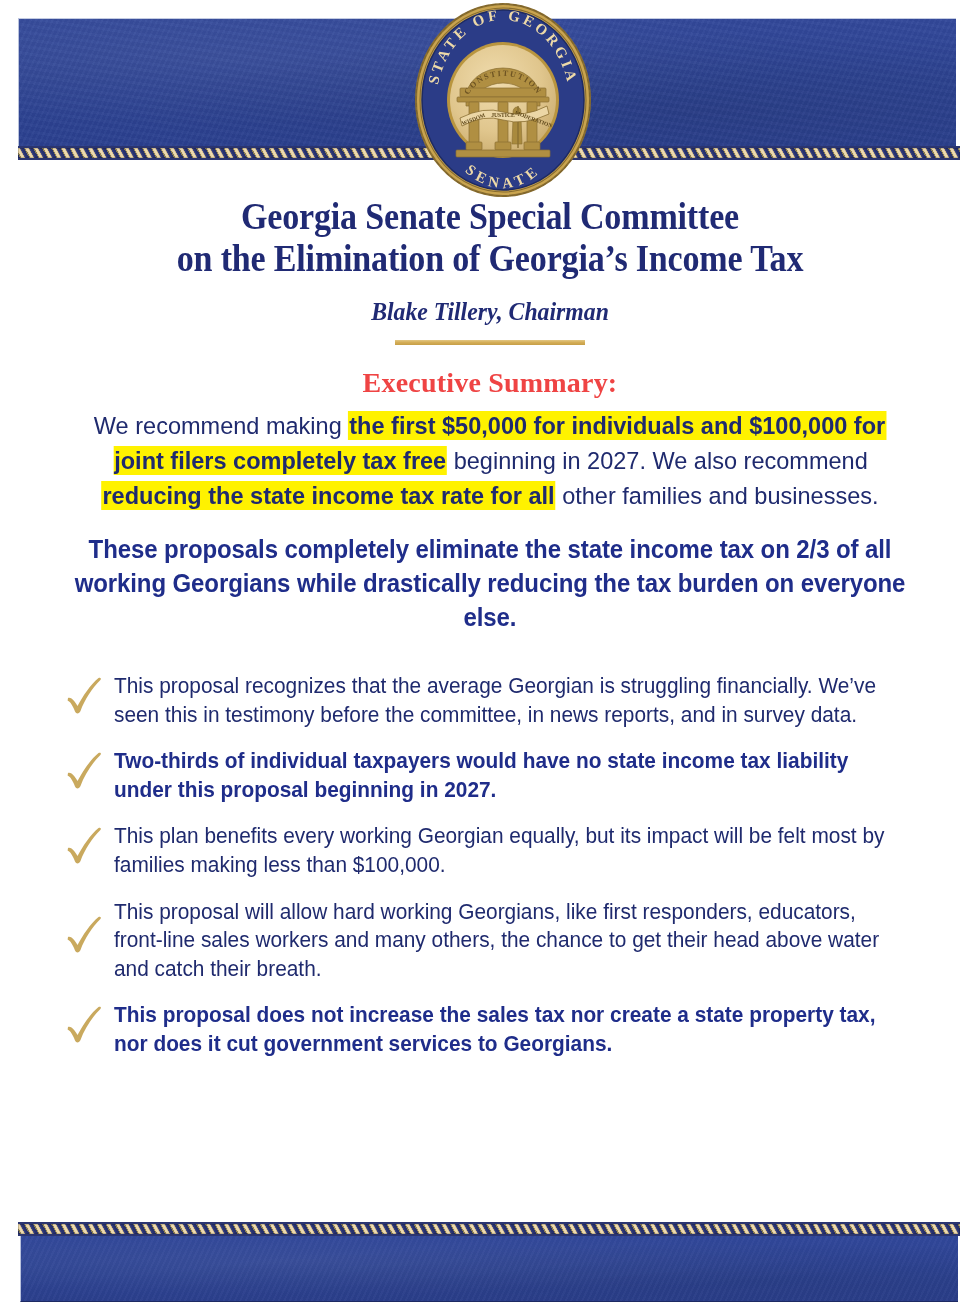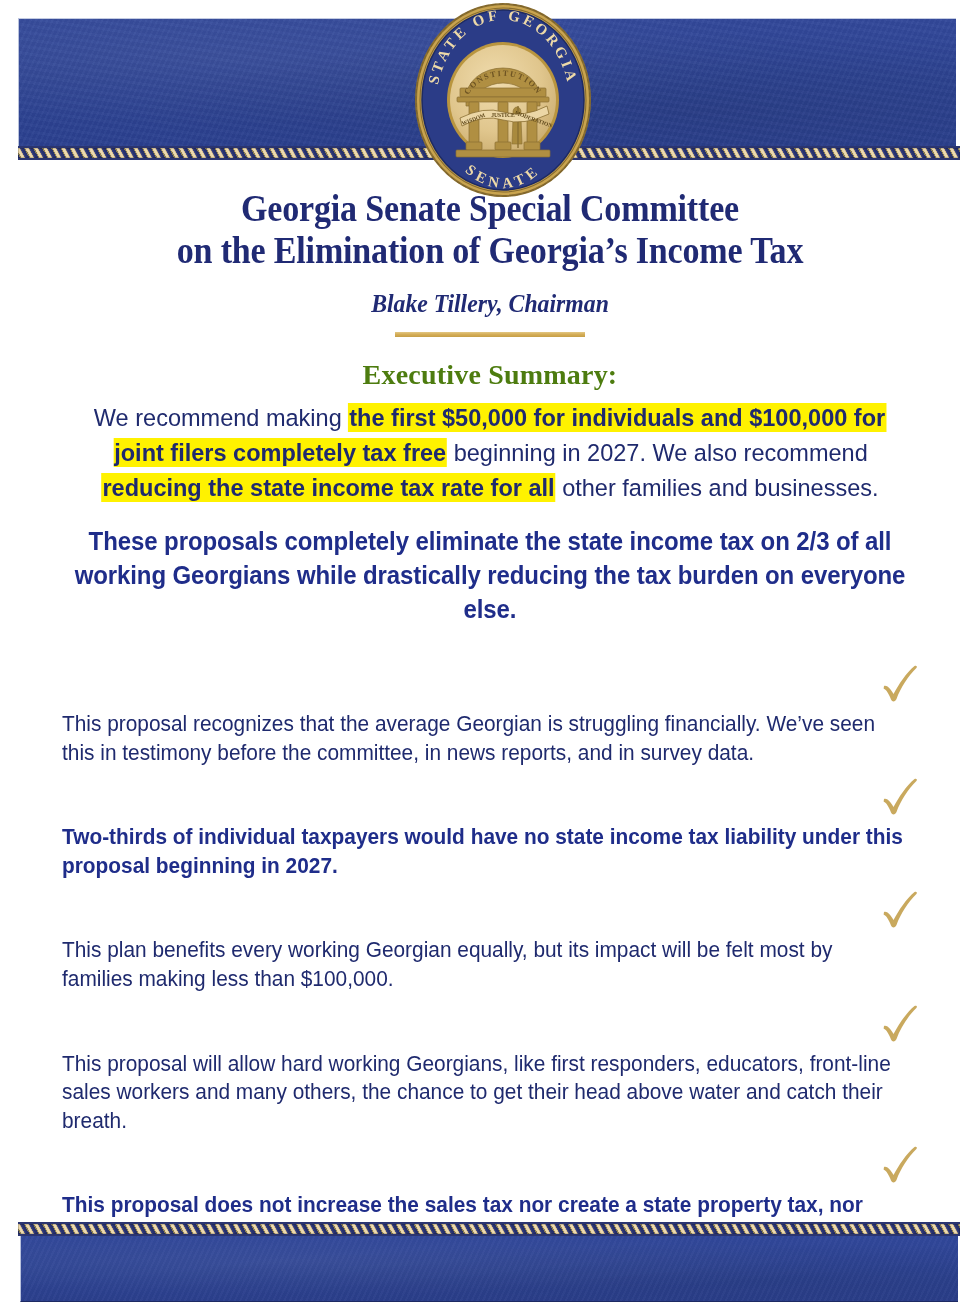--- a/index.html
+++ b/index.html
@@ -95,21 +95,21 @@
     top: -16px;
     width: 178px;
     height: 196px;
     z-index: 5;
   }
 
   
   .titles {
     position: absolute;
     left: 0;
-    top: 188px;
+    top: 196px;
     width: 980px;
     text-align: center;
   }
 
   .doc-title {
     font-family: "Liberation Serif", serif;
     font-weight: bold;
     font-size: 37px;
     line-height: 1.14;
     color: #202a74;
@@ -133,21 +133,21 @@
     height: 5px;
     background: linear-gradient(180deg,#e2c784 0%, #d4ad56 50%, #c69f47 100%);
     margin: 14px auto 0 auto;
   }
 
   
   .exec-heading {
     font-family: "Liberation Serif", serif;
     font-weight: bold;
     font-size: 28px;
-    color: #4d7c0f;
+    color: #ef4444;
     text-align: center;
     margin-top: 22px;
     letter-spacing: 0.2px;
   }
 
   .summary {
     width: 880px;
     margin: 10px auto 0 auto;
     text-align: center;
     font-size: 24.5px;
@@ -182,23 +182,22 @@
   .bullets {
     position: absolute;
     left: 62px;
     top: 668px;
     width: 868px;
   }
 
   .bullet {
     position: relative;
     display: flex;
-    align-items: flex-end;
+    align-items: center;
     margin-bottom: 14px;
-    flex-direction: column;
   }
 
   .check {
     flex: 0 0 auto;
     width: 44px;
     height: 44px;
     margin-top: -6px;
     margin-right: 8px;
   }
 

